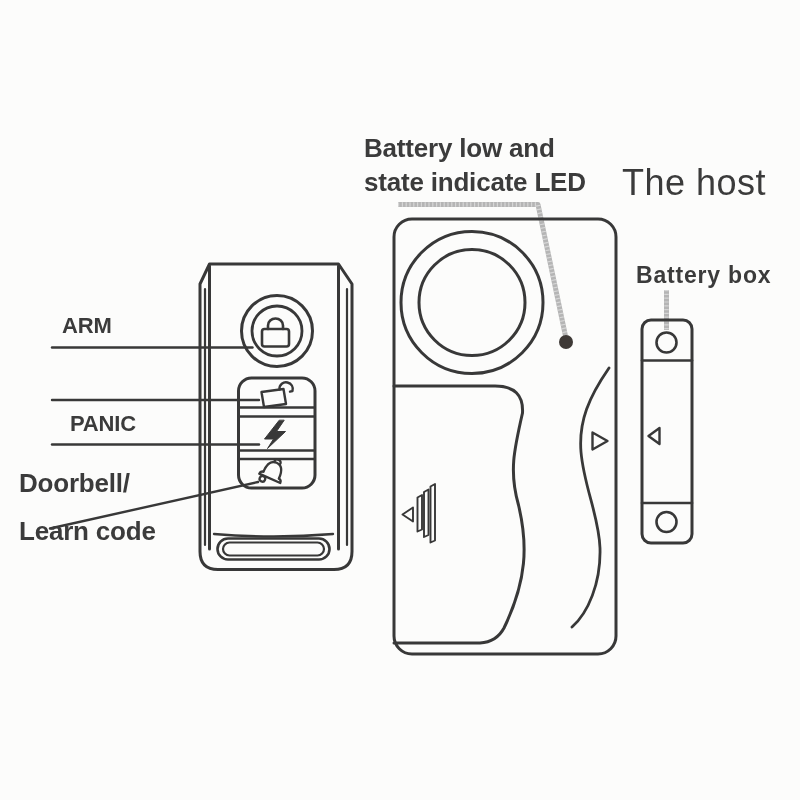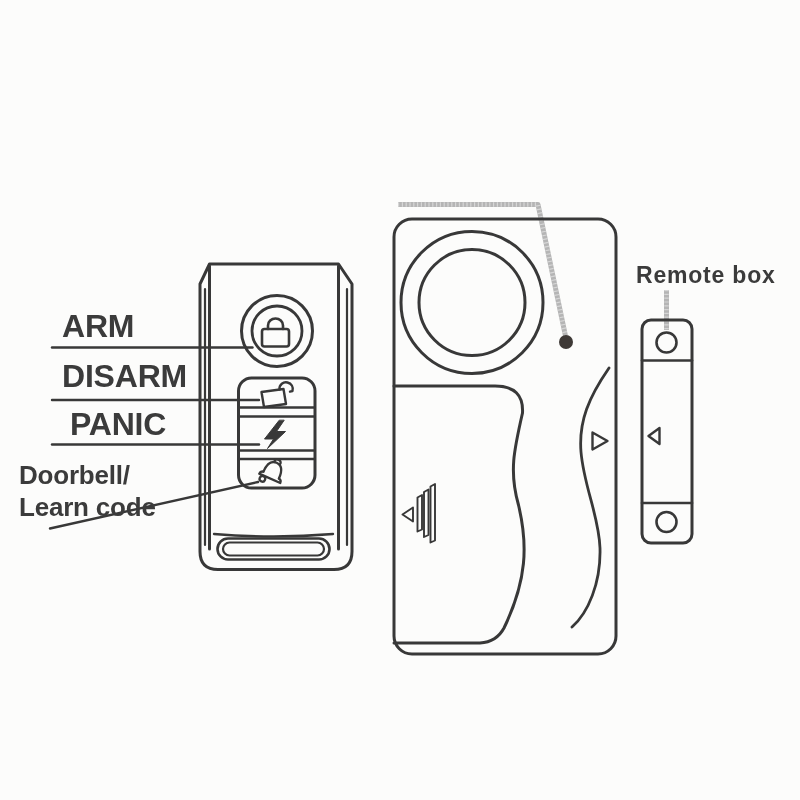--- a/index.html
+++ b/index.html
@@ -6,26 +6,26 @@
   #stage{
     position:relative;
     width:800px;height:800px;
     background:#fcfcfb;
     font-family:"Liberation Sans", sans-serif;
     color:#3b3b3b;
     overflow:hidden;
   }
   #lineart{position:absolute;left:0;top:0;}
   .lbl{position:absolute;white-space:pre-line;}
-  .lbl-bold{font-weight:700;font-size:32px;letter-spacing:-0.2px;line-height:26px;}
+  .lbl-bold{font-weight:700;font-size:22px;letter-spacing:-0.2px;line-height:26px;}
   .lbl-remote{font-weight:400;font-size:26px;letter-spacing:0.8px;line-height:30px;}
   .lbl-host{font-weight:400;font-size:36px;letter-spacing:0.5px;line-height:38px;}
   .lbl-magnet{font-weight:700;font-size:23px;letter-spacing:0.8px;line-height:30px;}
   .lbl-battery{font-weight:700;font-size:26px;letter-spacing:-0.2px;line-height:34px;}
-  .lbl-doorbell{font-weight:700;font-size:26px;letter-spacing:-0.2px;line-height:32px;}
+  .lbl-doorbell{font-weight:700;font-size:26px;letter-spacing:-0.2px;line-height:48px;}
 </style>
 </head>
 <body>
 
 <div id="stage">
 
   <svg id="lineart" width="800" height="800" viewBox="0 0 800 800" fill="none" stroke="#383838" stroke-width="3" stroke-linecap="round" stroke-linejoin="round">
 
     <g stroke-width="2.4">
       <path d="M 52 347.5 L 252.5 347.5"></path>
@@ -116,25 +116,27 @@
       <rect x="642" y="320" width="50" height="223" rx="9"></rect>
       <path stroke-width="2.6" d="M 642 360.5 L 692 360.5"></path>
       <path stroke-width="2.6" d="M 642 503 L 692 503"></path>
       <circle cx="666.5" cy="342.5" r="10" stroke-width="2.6"></circle>
       <circle cx="666.5" cy="522" r="10" stroke-width="2.6"></circle>
       <path stroke-width="2.4" d="M 659.5 428 L 648.5 436 L 659.5 444 Z"></path>
     </g>
   </svg>
 
 
+  <div class="lbl lbl-battery" style="left:364px; top:131px;">Battery low and
+state indicate LED</div>
 
+  <div class="lbl lbl-host" style="left:622px; top:164px;">The host</div>
 
-  <div class="lbl lbl-magnet" style="left:636px; top:260px;">Remote box</div>
+  <div class="lbl lbl-magnet" style="left:636px; top:260px;">Battery box</div>
 
   <div class="lbl lbl-bold" style="left:62px; top:313px;">ARM</div>
 
-  <div class="lbl lbl-bold" style="left:62px; top:363px;">DISARM</div>
 
   <div class="lbl lbl-bold" style="left:70px; top:411px;">PANIC</div>
 
   <div class="lbl lbl-doorbell" style="left:19px; top:459px;">Doorbell/
 Learn code</div>
 </div>
 
 </body></html>

